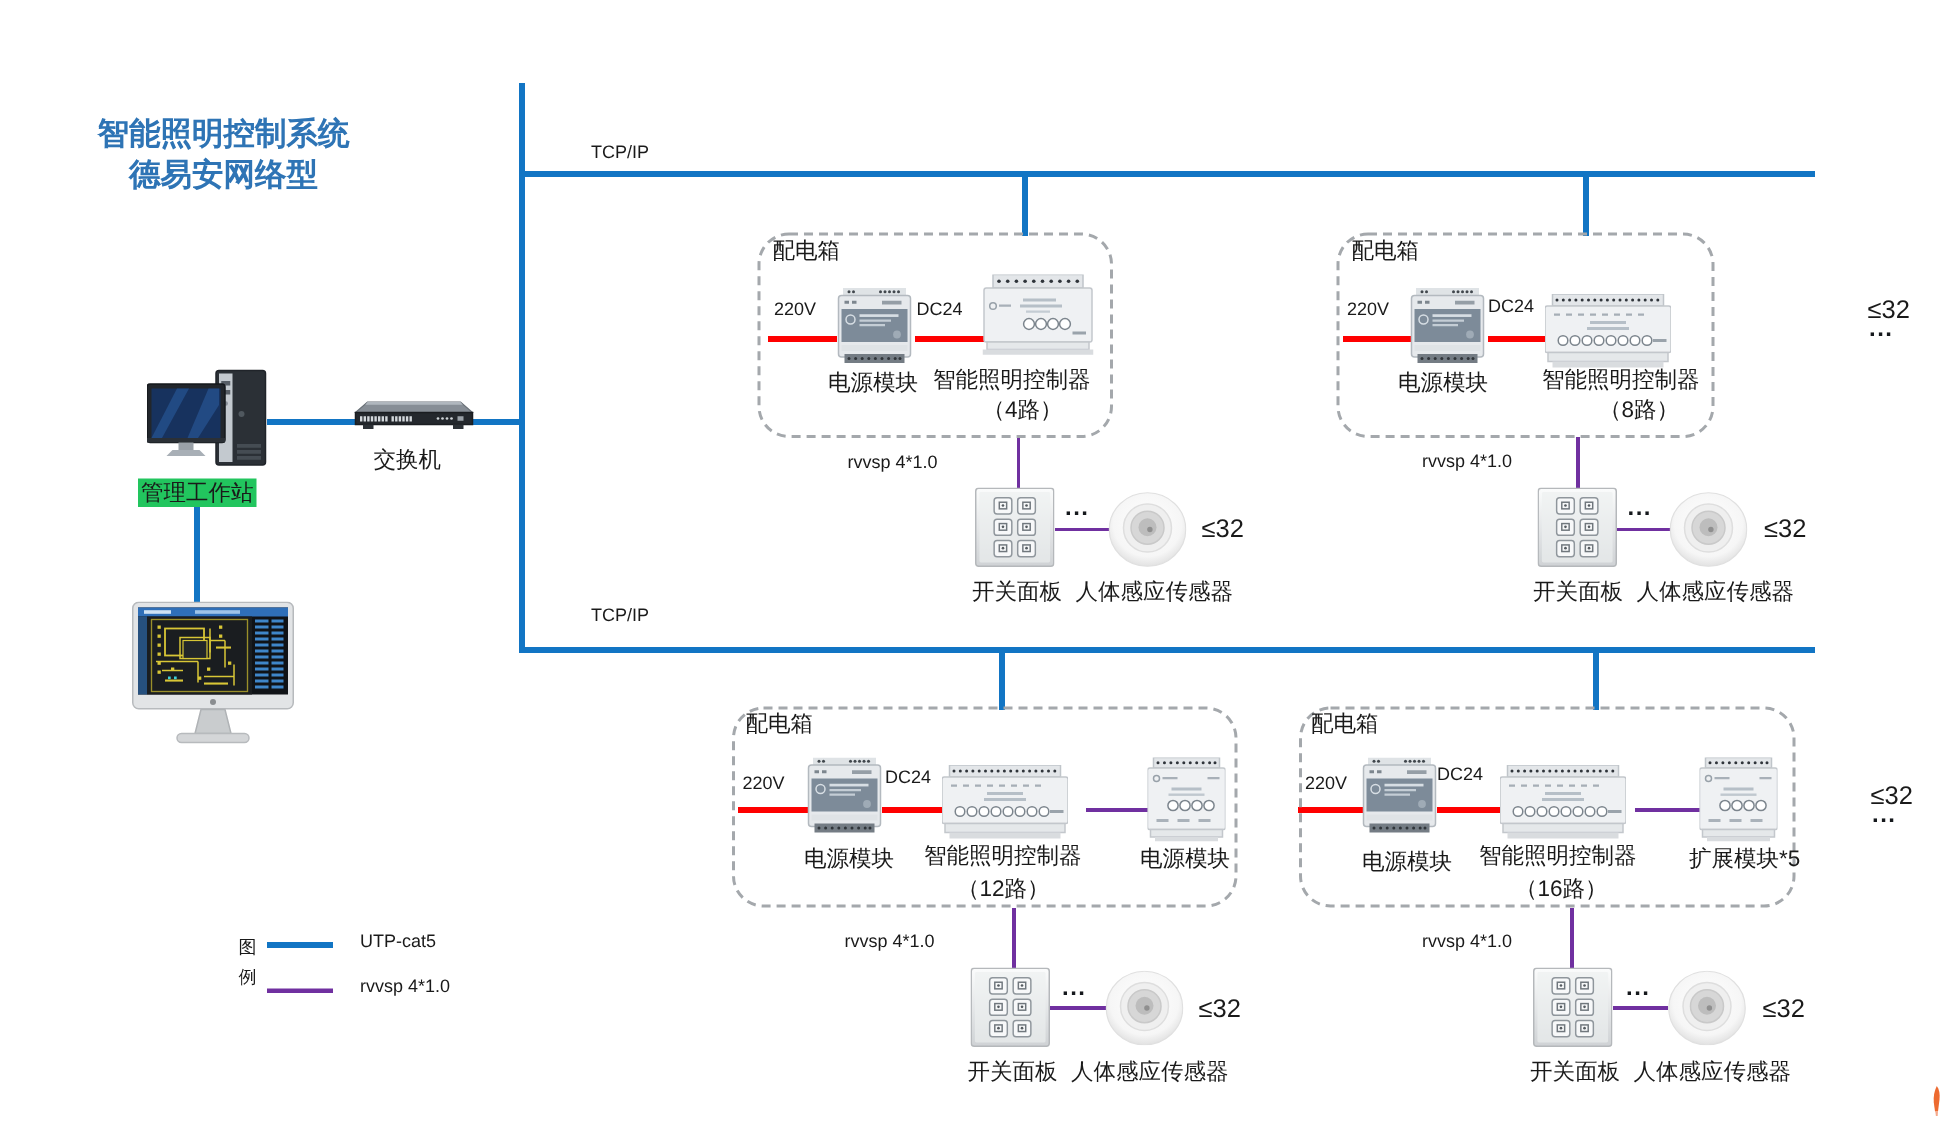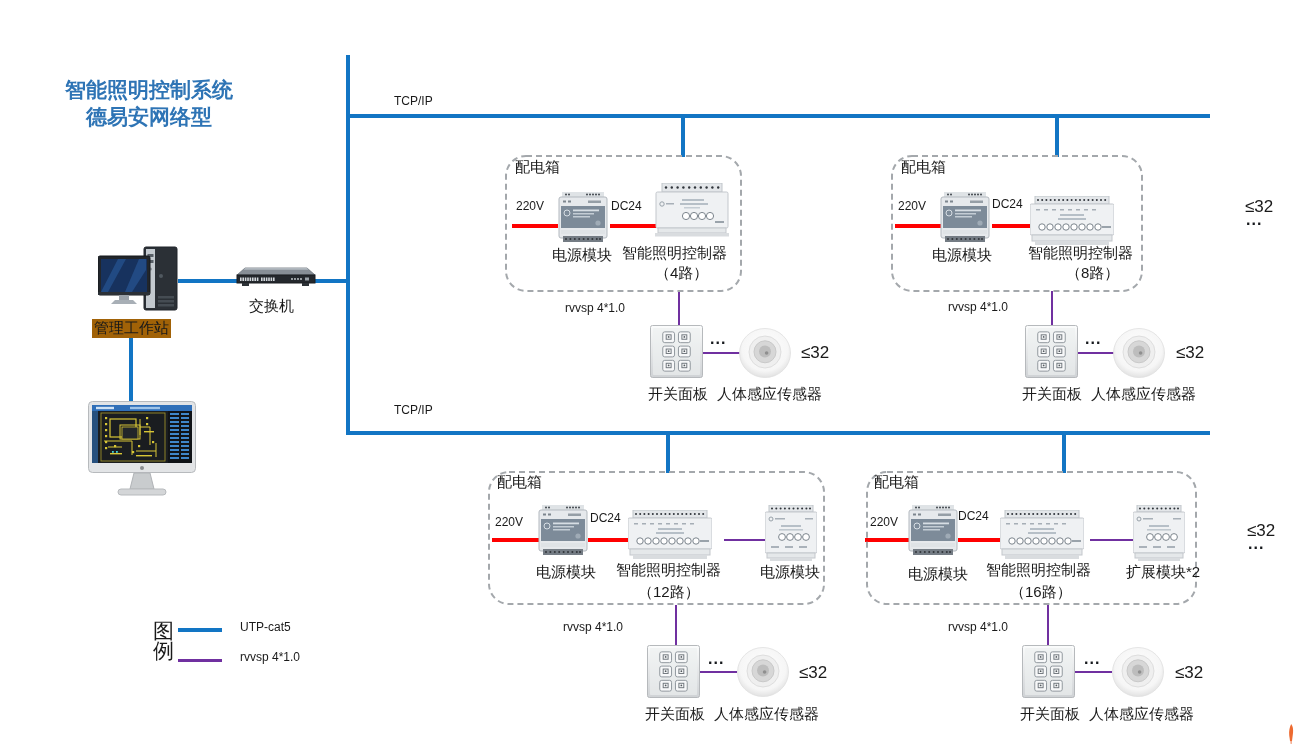--- a/index.html
+++ b/index.html
@@ -10,22 +10,22 @@
   .dbox{position:absolute}
   #wires{position:absolute;left:0;top:0;z-index:0}
   .bus{stroke:var(--bus);stroke-width:4;shape-rendering:crispEdges}
   .wire{stroke:var(--wire);stroke-width:2.5;shape-rendering:crispEdges}
   .pwr{stroke:var(--power);stroke-width:4;shape-rendering:crispEdges}
   .outline{fill:none;stroke:#a4a8ac;stroke-width:2;stroke-dasharray:6 4}
   .title{position:absolute;left:53px;top:76px;width:192px;text-align:center;
          font-weight:bold;font-size:21px;line-height:27px;color:var(--title)}
   .dots{position:absolute;font-weight:bold;font-size:16px;letter-spacing:1px;color:#15181c}
   .legend-line{position:absolute;height:4px}
-  .legend-head{position:absolute;font-size:21px;line-height:20px;width:18px;word-break:break-all;text-align:center}
-  .wbg{background:#a16207;padding:0 2px}
+  .legend-head{position:absolute;font-size:12px;line-height:20px;width:18px;word-break:break-all;text-align:right}
+  .wbg{background:#22c55e;padding:0 2px}
 </style>
 </head>
 <body>
 
 <svg width="0" height="0" style="position:absolute" aria-hidden="true">
 <defs>
   <linearGradient id="g-key" x1="0" y1="0" x2="0" y2="1">
     <stop offset="0" stop-color="#fbfcfc"></stop>
         <stop offset="1" stop-color="#cfd2d5"></stop>
   </linearGradient>
@@ -466,21 +466,21 @@
   <div class="lbl s16" style="left:92px;top:38px">DC24</div>
   <svg class="ic" style="left:134px;top:39px;width:84px;height:52px">
       <use href="#sym-ctrl-lg"></use>
     </svg>
   <svg class="ic" style="left:267px;top:34px;width:52px;height:56px">
       <use href="#sym-expansion"></use>
     </svg>
   <div class="lbl s15" style="left:42px;top:94px">电源模块</div>
   <div class="lbl s15" style="left:120px;top:90px">智能照明控制器</div>
   <div class="lbl s15" style="left:144px;top:112px">（16路）</div>
-  <div class="lbl s15" style="left:260px;top:92px">扩展模块*2</div>
+  <div class="lbl s15" style="left:260px;top:92px">扩展模块*5</div>
 </div>
 
 <div class="lbl s16" style="left:565px;top:301px">rvvsp 4*1.0</div>
 <svg class="ic" style="left:650px;top:325px;width:53px;height:53px">
     <use href="#sym-keypad"></use>
   </svg>
 <div class="dots" style="left:710px;top:330px">...</div>
 <svg class="ic" style="left:739px;top:328px;width:52px;height:50px">
     <use href="#sym-sensor"></use>
   </svg>

